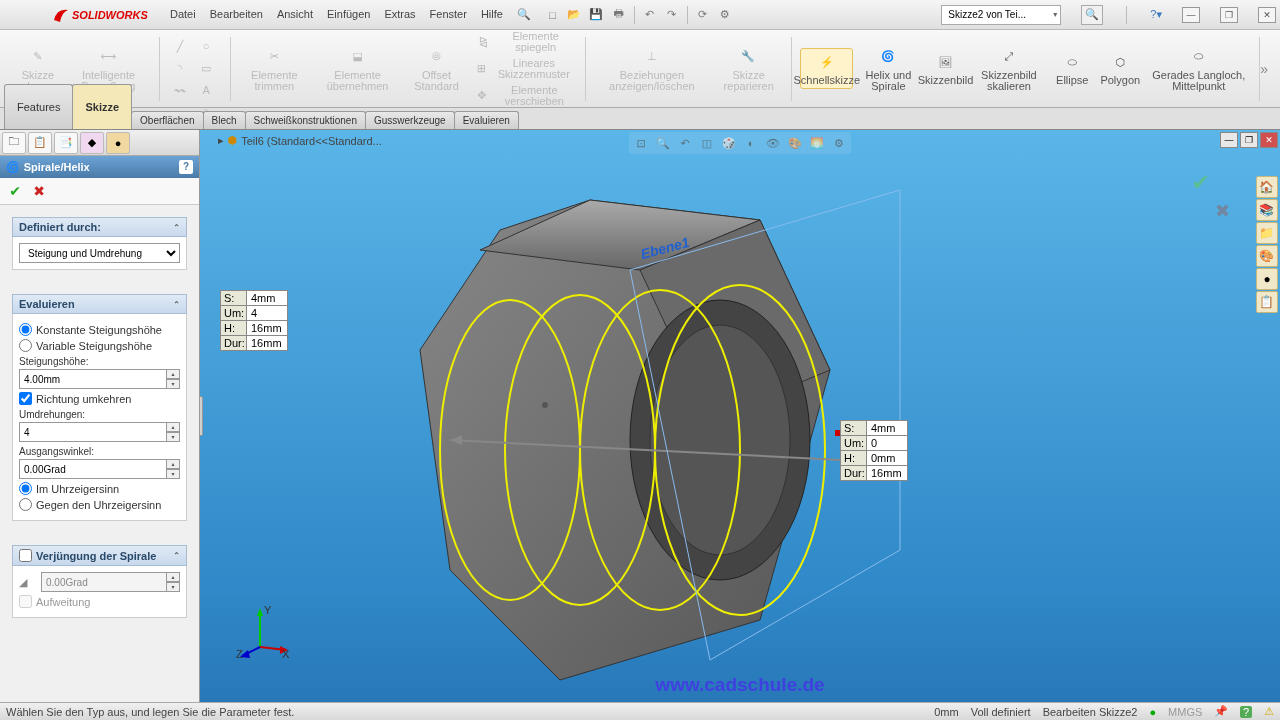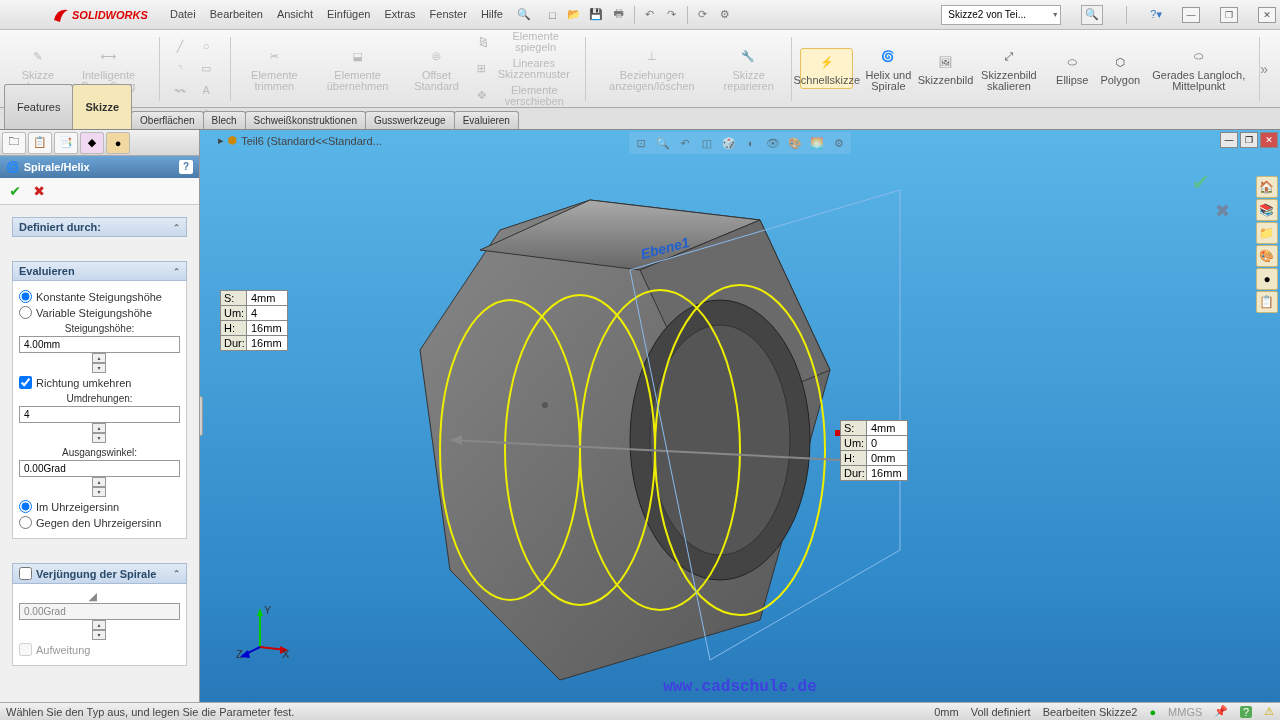--- a/index.html
+++ b/index.html
@@ -39,22 +39,22 @@
 .sp-header { background:linear-gradient(#6ba3d6,#4a7ba8); color:#fff; padding:4px 6px; font-weight:bold; display:flex; align-items:center; gap:4px; font-size:11px; }
 .sp-header .q { margin-left:auto; background:#fff; color:#4a7ba8; width:14px; height:14px; border-radius:2px; text-align:center; line-height:14px; font-size:10px; }
 .sp-ok { padding:4px 6px; display:flex; gap:6px; background:#f8f8f8; border-bottom:1px solid #ccc; }
 .sp-ok span { width:18px; height:18px; display:flex; align-items:center; justify-content:center; font-size:14px; }
 .sp-section { margin:12px; }
 .sp-sh { background:linear-gradient(#e0eaf5,#c8d8ec); border:1px solid #a8bcd4; padding:3px 6px; font-weight:bold; color:#2a4a6a; font-size:10px; display:flex; align-items:center; }
 .sp-sh .car { margin-left:auto; font-size:8px; color:#666; }
 .sp-body { background:#fff; border:1px solid #ccc; border-top:none; padding:6px; }
 .sp-body select, .sp-body input[type=text] { width:100%; border:1px solid #999; padding:2px 4px; font-size:10px; height:20px; background:#fff; }
 .sp-body label { display:flex; align-items:center; gap:4px; font-size:10px; color:#333; margin:3px 0; }
-.sp-label { font-size:10px; color:#333; margin:4px 0 2px;text-align:center; }
-.spin-wrap { display:flex; align-items:center;flex-direction:column; }
+.sp-label { font-size:10px; color:#333; margin:4px 0 2px; }
+.spin-wrap { display:flex; align-items:center; }
 .spin-wrap input { flex:1; }
 .spin-btns { display:flex; flex-direction:column; margin-left:-1px; }
 .spin-btns span { width:14px; height:10px; border:1px solid #999; background:#f0f0f0; font-size:6px; text-align:center; line-height:8px; color:#555; }
 .viewport { flex:1; position:relative; background:linear-gradient(#5ab5e8 0%, #3089c8 80%, #2878b8 100%); overflow:hidden; }
 .vp-title { position:absolute; top:4px; left:18px; color:#444; font-size:11px; display:flex; align-items:center; gap:4px; }
 .vp-toolbar { position:absolute; top:2px; left:50%; transform:translateX(-50%); display:flex; gap:2px; background:rgba(255,255,255,0.1); padding:2px; border-radius:3px; }
 .vp-tool { width:20px; height:18px; display:flex; align-items:center; justify-content:center; color:#555; opacity:0.7; }
 .vp-close { position:absolute; top:2px; right:2px; display:flex; gap:2px; }
 .vp-close span { width:18px; height:16px; border:1px solid #888; background:#e8e8e8; font-size:9px; display:flex; align-items:center; justify-content:center; }
 .vp-close span.x { background:#d05050; color:#fff; }
@@ -63,21 +63,21 @@
 .callout .cr { display:flex; border-bottom:1px solid #888; }
 .callout .cr:last-child { border-bottom:none; }
 .callout .ck { border-right:1px solid #888; padding:1px 3px; background:#e8e8d8; width:26px; }
 .callout .cv { padding:1px 4px; width:40px; background:#fff; }
 .plane-label { position:absolute; color:#2060d0; font-weight:bold; font-size:14px; transform:rotate(-15deg); font-style:italic; }
 .side-tools { position:absolute; top:46px; right:2px; display:flex; flex-direction:column; gap:1px; }
 .side-tools .st { width:22px; height:22px; background:#f0e8c8; border:1px solid #c8b878; border-radius:2px; display:flex; align-items:center; justify-content:center; font-size:12px; }
 .splitter-handle { position:absolute; left:-3px; top:50%; width:6px; height:40px; background:#d0d0d0; border:1px solid #999; border-radius:2px; transform:translateY(-50%); }
 .status-bar { position:absolute; bottom:0; left:0; right:0; height:18px; background:linear-gradient(#f0f0f0,#d8d8d8); border-top:1px solid #aaa; display:flex; align-items:center; padding:0 6px; font-size:10px; color:#444; gap:16px; }
 .status-bar .sr { margin-left:auto; display:flex; gap:12px; align-items:center; }
-.watermark { position:absolute; bottom:6px; left:50%; transform:translateX(-50%); color:#4040e0; font-size:16px; font-weight:bold; font-family:Liberation Mono, monospace; }
+.watermark { position:absolute; bottom:6px; left:50%; transform:translateX(-50%); color:#4040e0; font-size:19px; font-weight:bold; font-family:Liberation Sans, sans-serif; }
 .overlay-check { position:absolute; top:40px; right:70px; color:#60c860; font-size:22px; opacity:0.6; }
 .overlay-x { position:absolute; top:70px; right:50px; color:#906060; font-size:18px; opacity:0.5; }
 svg { display:block; }
 </style>
 </head>
 <body>
 
 <div class="title-bar">
   <div class="logo">
     <svg width="18" height="18">
@@ -268,20 +268,23 @@
     <div class="sp-ok">
       <span style="color:#2a2">✔</span>
       <span style="color:#c22">✖</span>
     </div>
 
     <div class="sp-section">
       <div class="sp-sh">
           <span>Definiert durch:</span>
           <span class="car">⌃</span>
         </div>
+      <div class="sp-body">
+        <select><option>Steigung und Umdrehung</option></select>
+      </div>
     </div>
 
     <div class="sp-section">
       <div class="sp-sh">
           <span>Evaluieren</span>
           <span class="car">⌃</span>
         </div>
       <div class="sp-body">
         <label>
             <input type="radio" checked="" style="">

